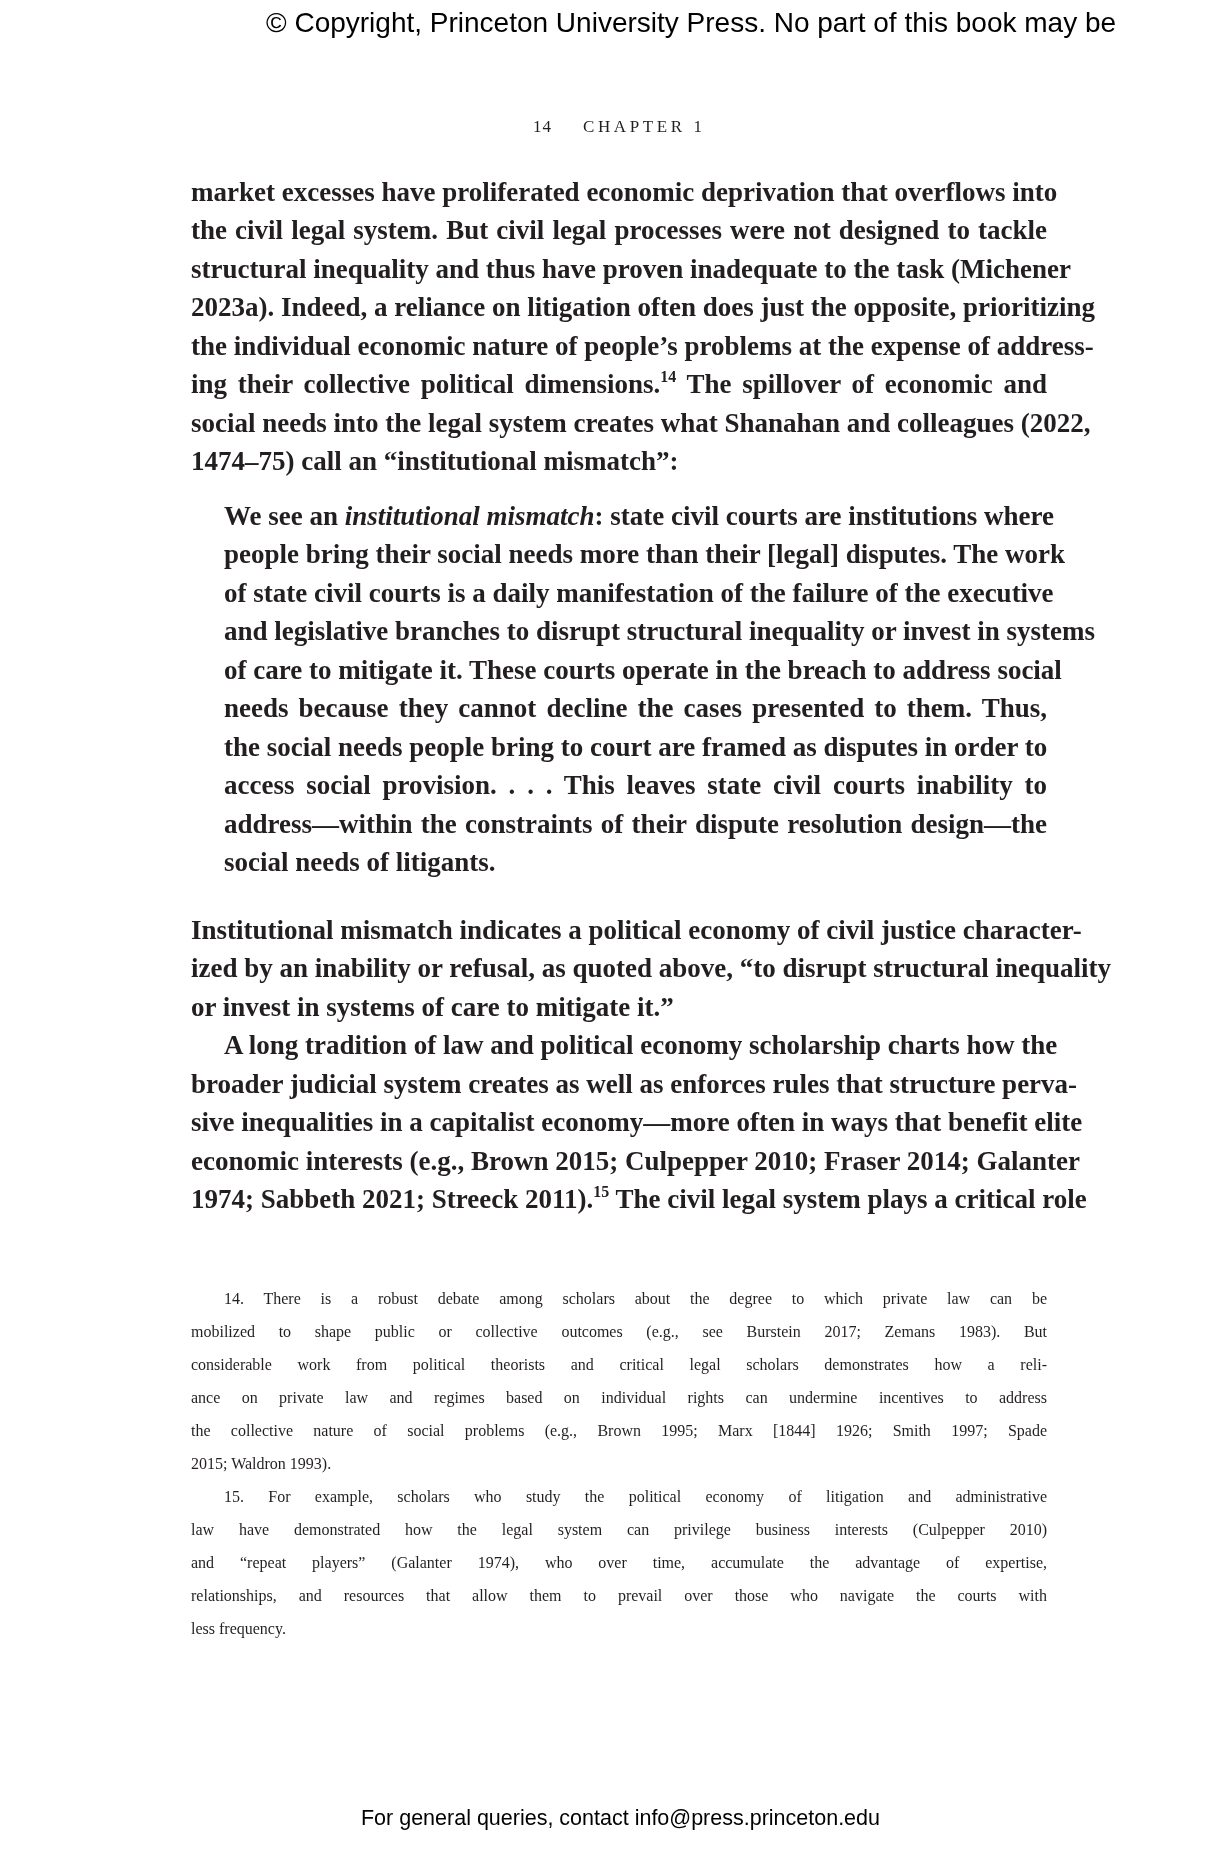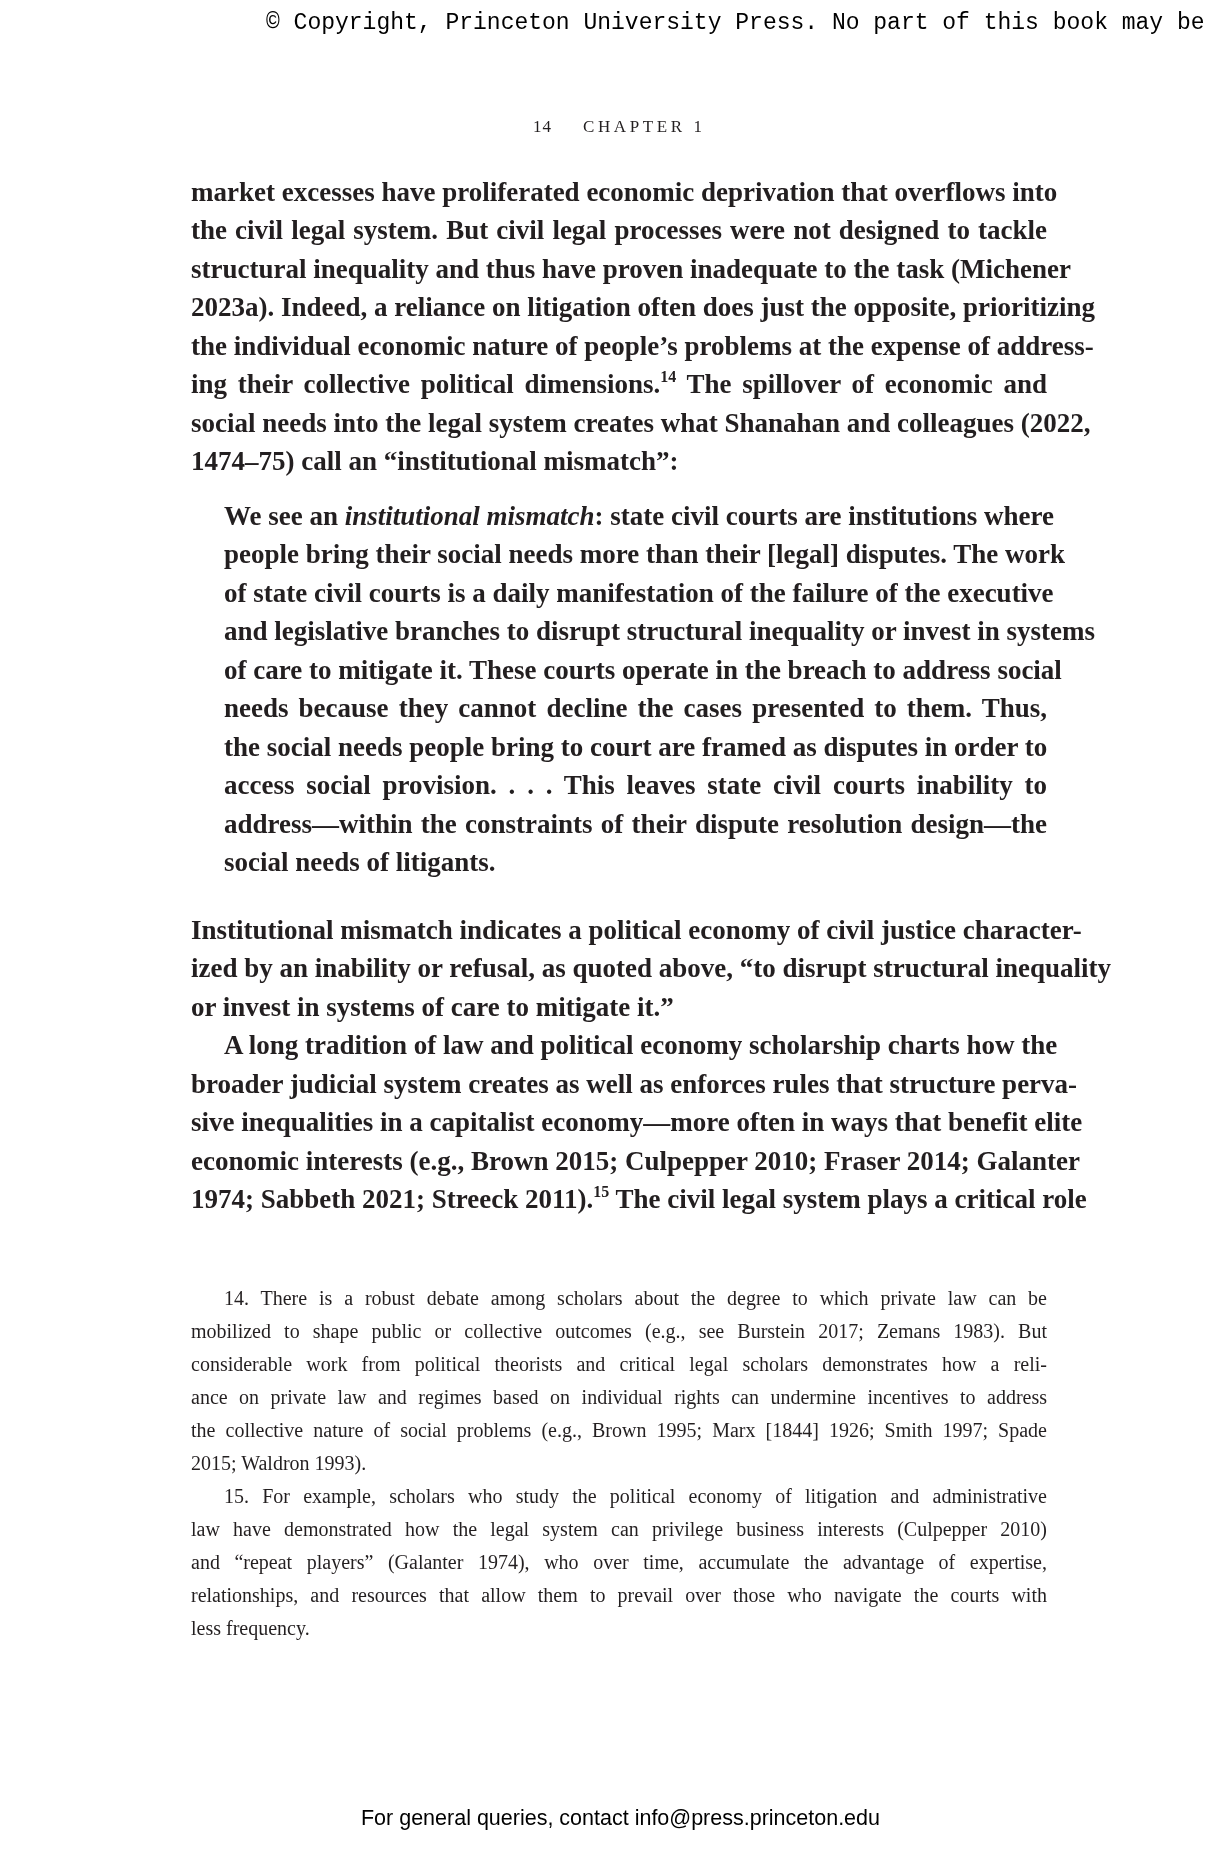--- a/index.html
+++ b/index.html
@@ -1,34 +1,34 @@
 <!DOCTYPE html>
 <html><head>
 <meta charset="utf-8">
 <style>
   html, body { margin: 0; padding: 0; background: #ffffff; }
   body { width: 1225px; height: 1850px; position: relative; overflow: hidden; }
   .page { position: absolute; left: 0; top: 0; width: 1225px; height: 1850px; background: #fff; }
 
   .copyright { position: absolute; left: 266px; top: 10px; width: 720px;
-    font-family: Liberation Mono, monospace; font-size: 23px; line-height: 26px; color: #000; }
+    font-family: Liberation Sans, sans-serif; font-size: 28px; line-height: 26px; color: #000; }
   .copyright .cl { display: block; white-space: nowrap; }
 
   .running-head { position: absolute; top: 113px; left: 0; width: 1225px; height: 30px;
     font-family: "Liberation Serif", serif; color: #231f20; font-size: 17px; }
   .running-head .folio { position: absolute; left: 533px; top: 4px; letter-spacing: 1px; }
   .running-head .chapter { position: absolute; left: 583px; top: 4px; letter-spacing: 3.6px; }
 
   .line { position: absolute; white-space: nowrap; text-align: justify; text-align-last: justify;
     font-family: "Liberation Serif", serif; color: #231f20; overflow: visible; }
   .line.last { text-align-last: left; }
   .body-line { font-size: 27px; height: 38px; line-height: 38px; font-weight: bold; }
   .body-line.full { left: 191px; width: 856px; }
   .body-line.indent { left: 224px; width: 823px; }
-  .fn-line { font-size: 20px; height: 33px; line-height: 33px; }
+  .fn-line { font-size: 16px; height: 33px; line-height: 33px; }
   .fn-line.full { left: 191px; width: 856px; }
   .fn-line.indent { left: 224px; width: 823px; }
   .sup { font-size: 16px; vertical-align: 11px; line-height: 0; }
   em { font-style: italic; }
 
   .footer { position: absolute; left: 0; top: 1806px; width: 1225px; text-align: center;
     font-family: "Liberation Sans", sans-serif; font-size: 21.5px; color: #000; padding-left: 8px; }
 </style>
 </head>
 <body>

